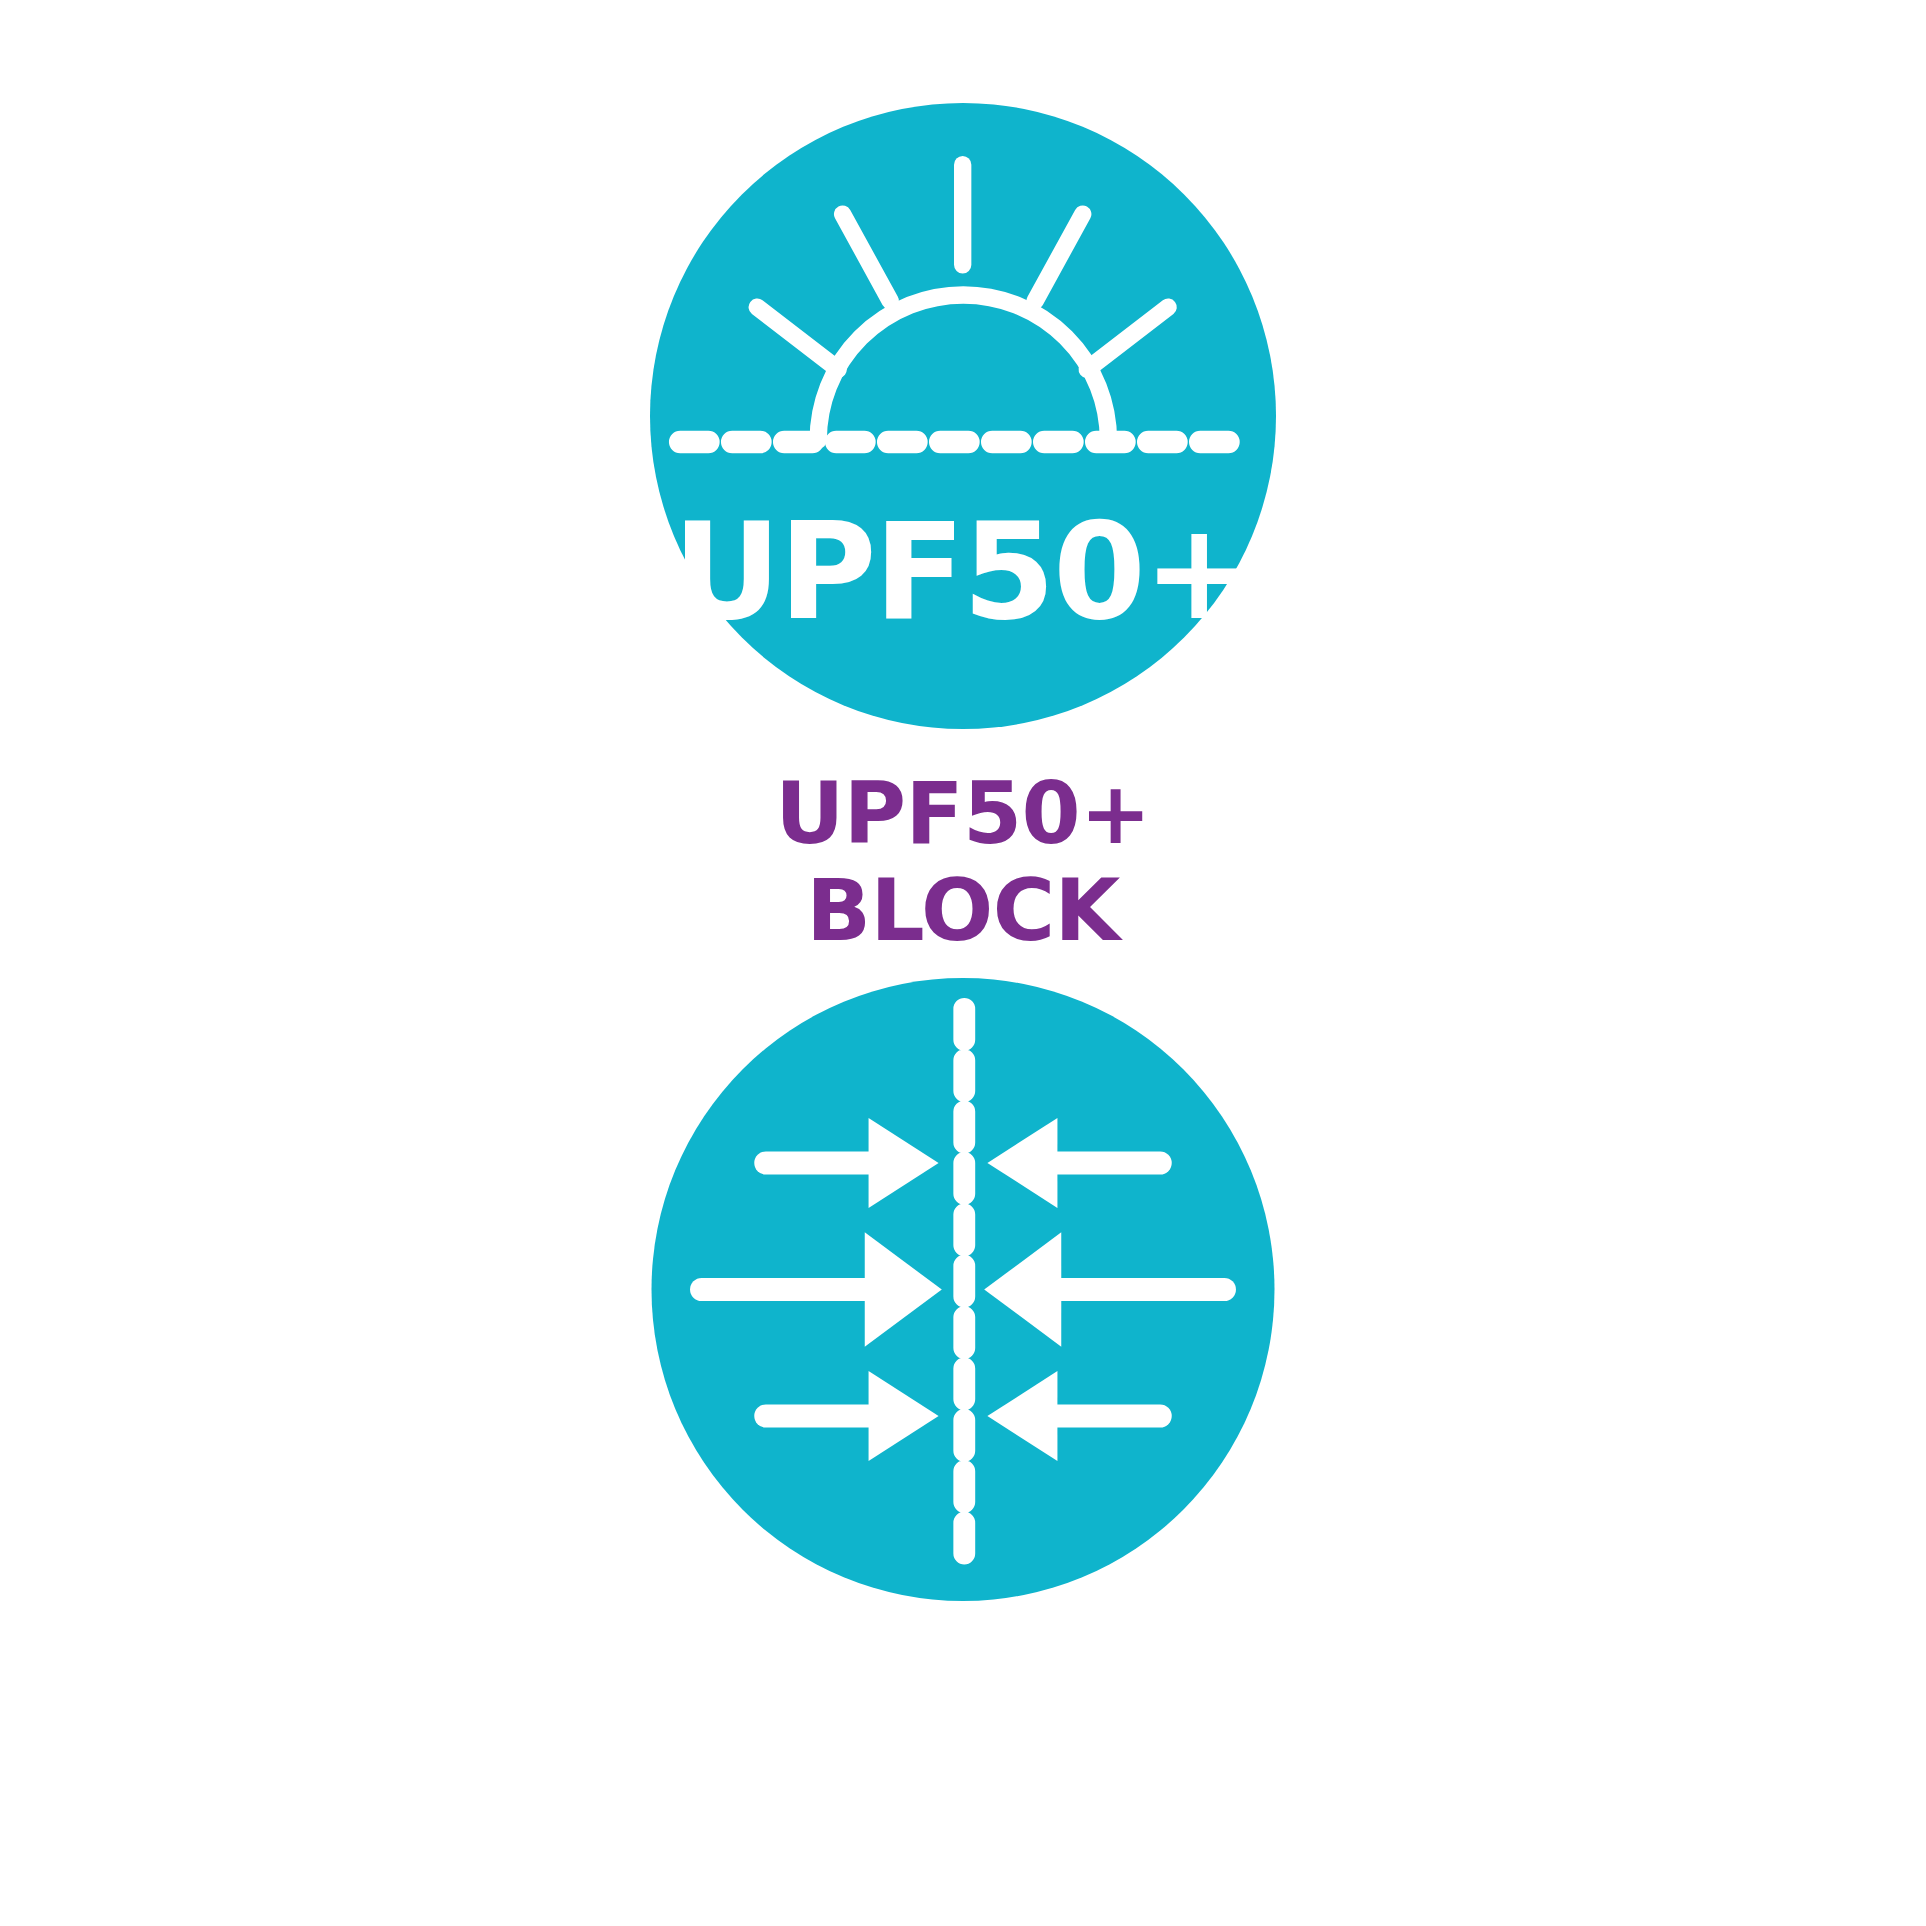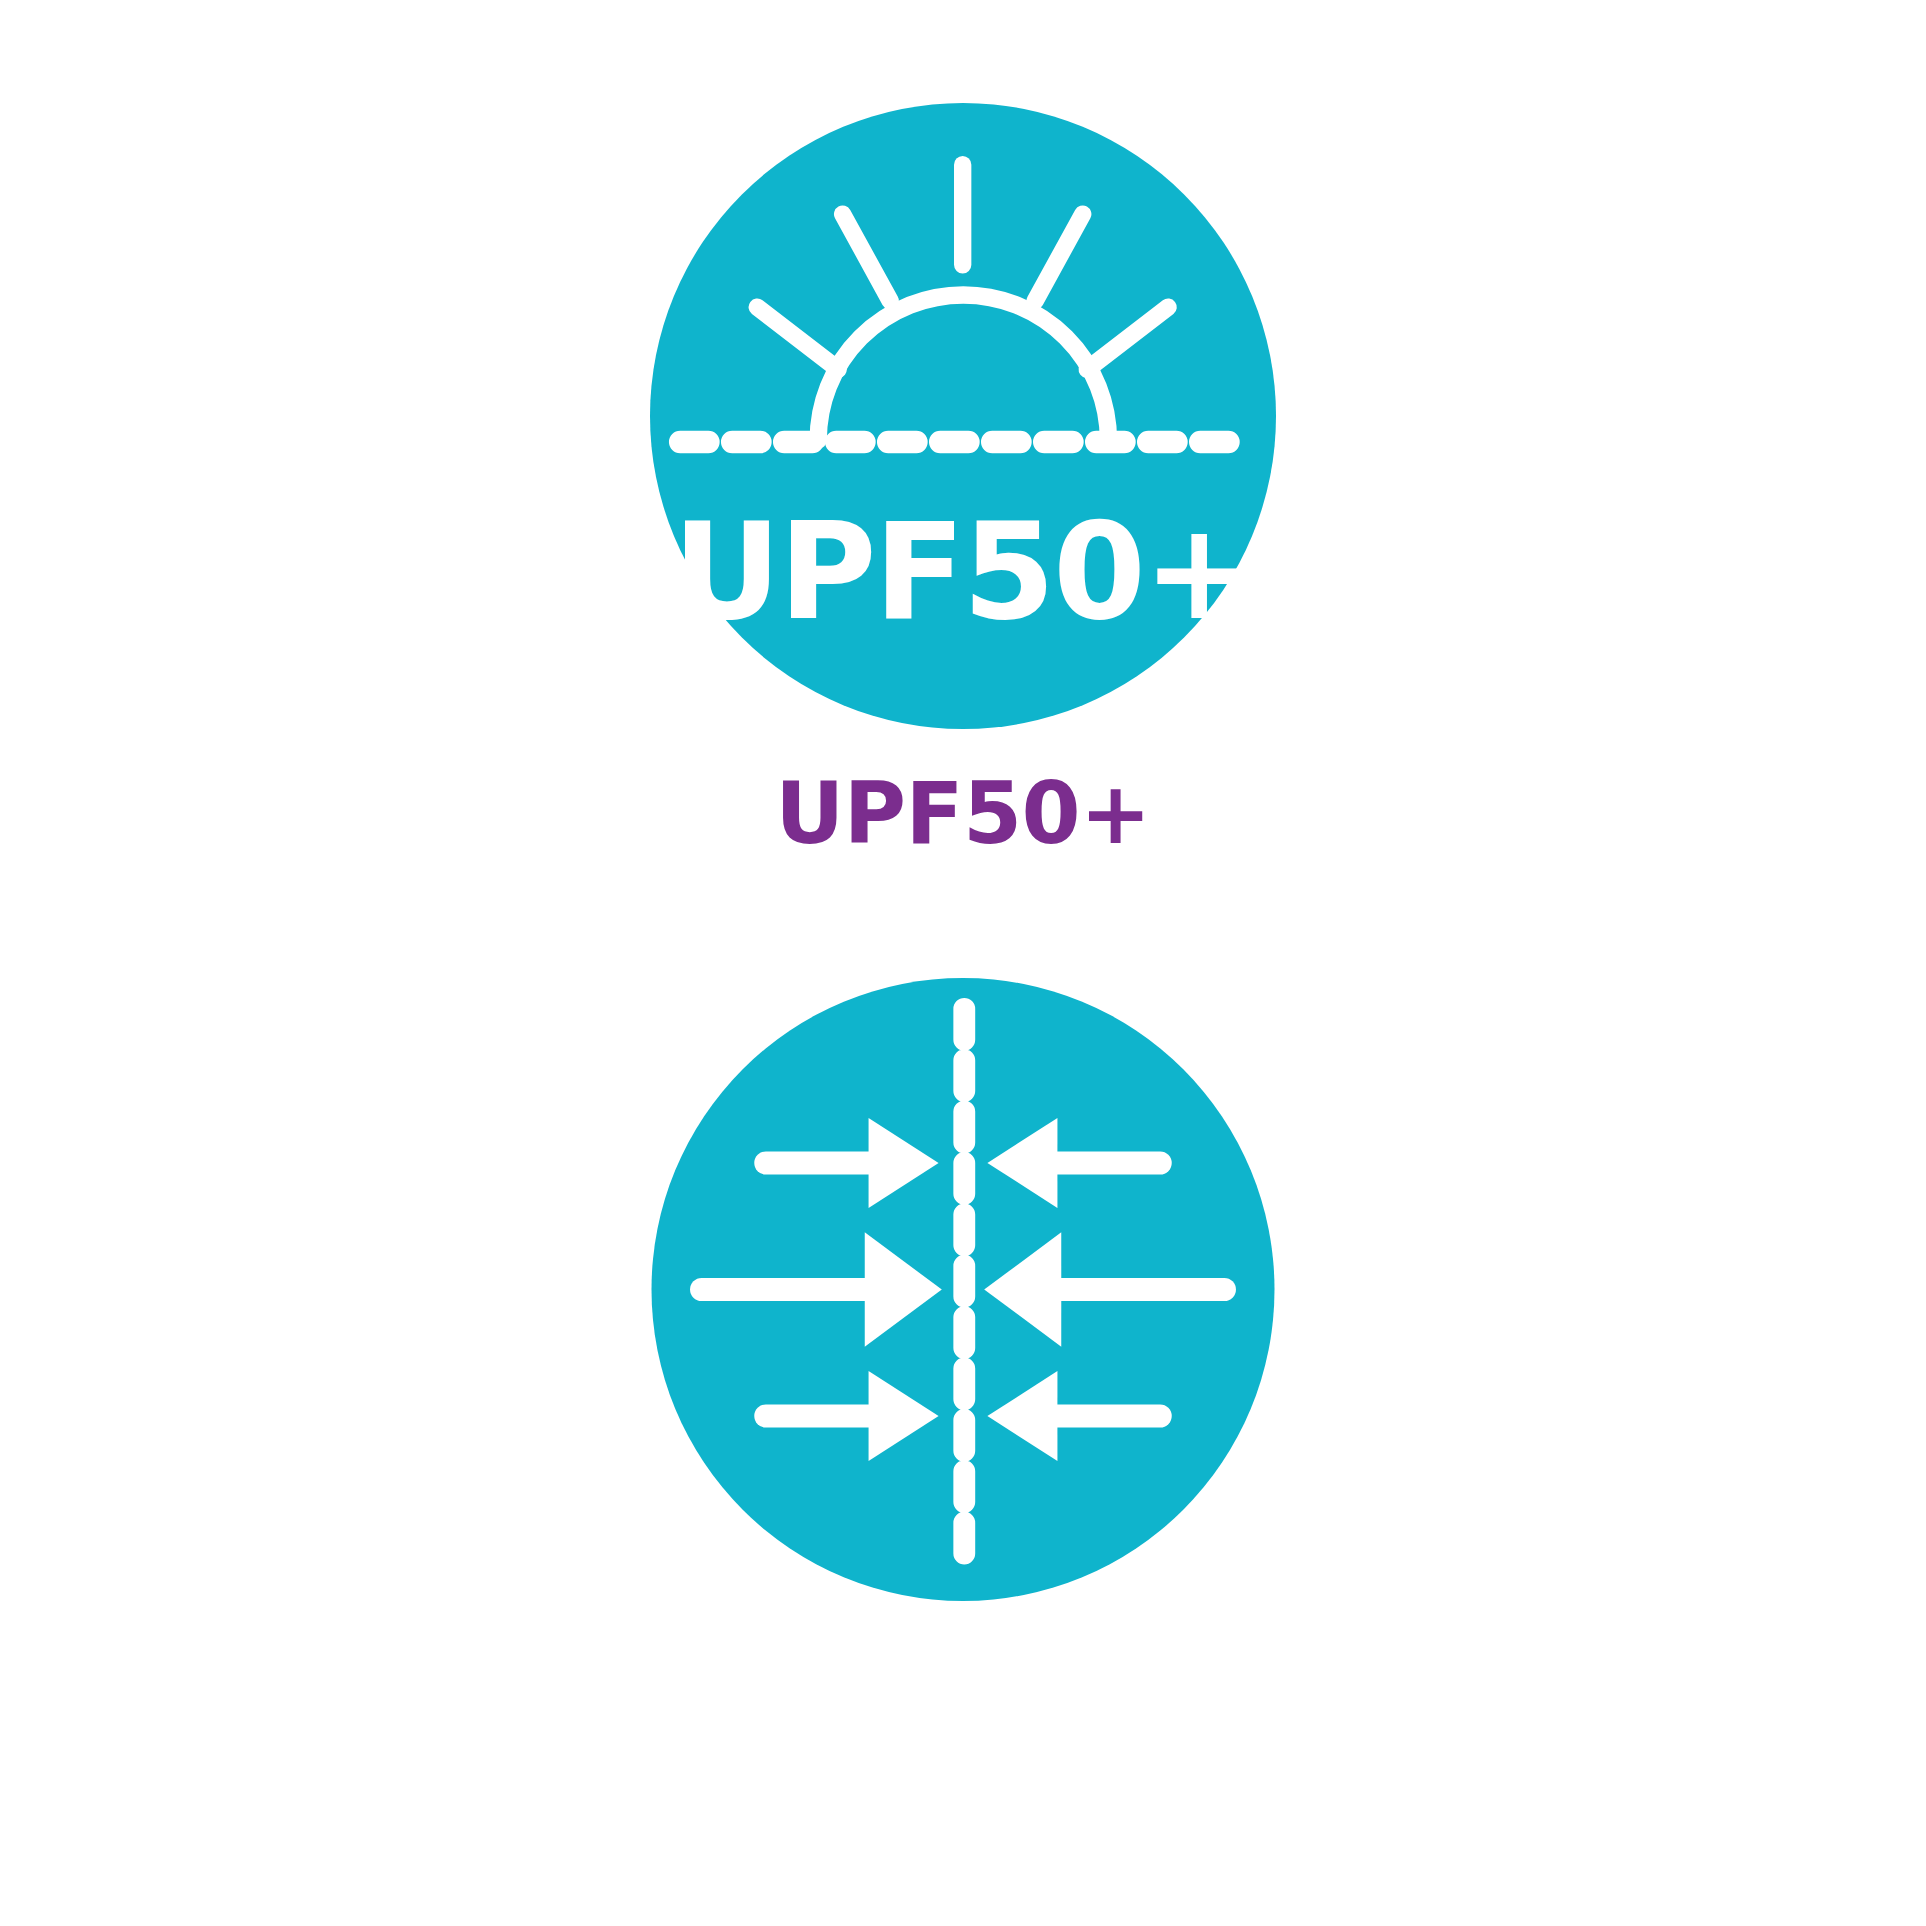--- a/index.html
+++ b/index.html
@@ -123,20 +123,21 @@
         <line x1="807" y1="318" x2="681" y2="415" stroke="#ffffff" stroke-width="27" stroke-linecap="round"></line>
 
         <line x1="47" y1="528" x2="928" y2="528" stroke="#ffffff" stroke-width="35" stroke-linecap="round" stroke-dasharray="44 37"></line>
 
         <text x="487" y="802" fill="#ffffff" font-family="DejaVu Sans, sans-serif" font-size="208" font-weight="bold" letter-spacing="-4" text-anchor="middle">UPF50+</text>
       </svg>
     </div>
 
     <div class="caption" id="upf-caption" style="color:#7B2D8E;">
       <span class="caption-line">UPF50+</span>
+      <span class="caption-line">BLOCK</span>
     </div>
   </div>
 
   <div class="badge-block" id="badge-cling">
 
     <div class="badge-circle-wrap">
 
       <div class="badge-circle" id="cling-circle" style="background:#0FB4CC;"></div>
 
       <svg class="badge-svg" id="cling-art" viewBox="0 0 970 970">

